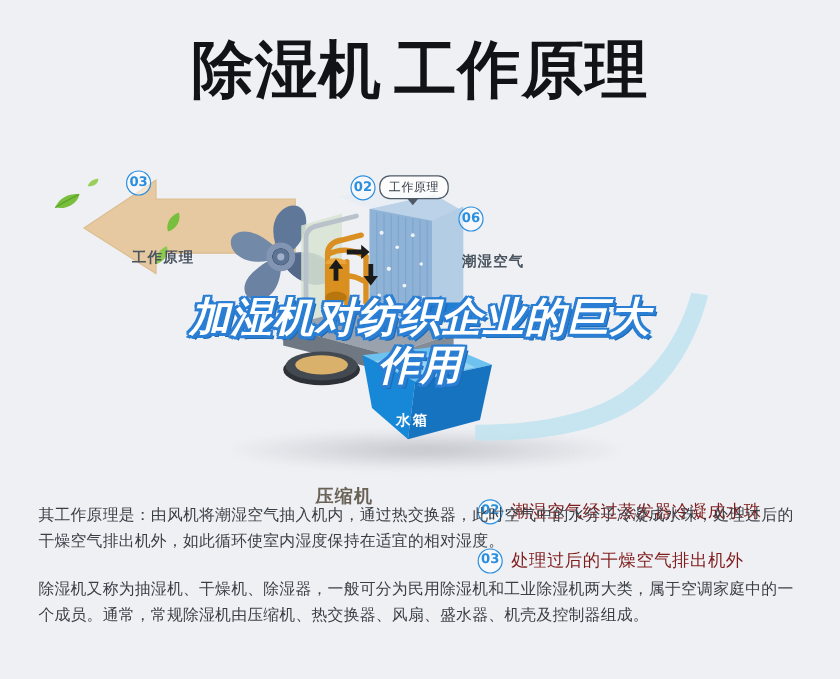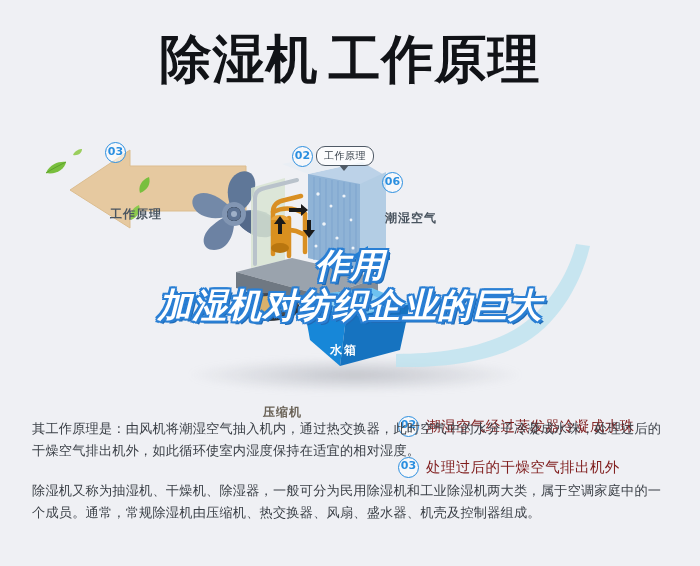--- a/index.html
+++ b/index.html
@@ -76,21 +76,21 @@
   .fan{position:absolute;left:180px;top:48px;width:108px;height:92px;}
   .exch{position:absolute;left:252px;top:40px;width:140px;height:130px;}
   .coilbox{position:absolute;left:245px;top:48px;width:90px;height:110px;}
   .base{position:absolute;left:232px;top:138px;width:150px;height:70px;}
   .tank{position:absolute;left:300px;top:168px;width:112px;height:82px;}
   .tanklbl{
     position:absolute;left:330px;top:222px;color:#ffffff;font-size:12px;
     font-weight:bold;letter-spacing:2px;
   }
   .complbl{
-    position:absolute;left:263px;top:284px;color:#6a6256;font-size:12px;
+    position:absolute;left:263px;top:284px;color:#6a6256;font-size:15px;
     font-weight:bold;letter-spacing:1px;
   }
 
   
   .legend{position:absolute;left:398px;top:296px;width:280px;}
   .legend .row{
     display:flex;align-items:center;margin-bottom:20px;
   }
   .legend .num{
     width:19px;height:19px;border-radius:50%;
@@ -277,22 +277,22 @@
         <div class="txt">潮湿空气经过蒸发器冷凝成水珠</div>
       </div>
       <div class="row">
         <div class="num">03</div>
         <div class="txt">处理过后的干燥空气排出机外</div>
       </div>
     </div>
   </div>
 
   <div class="overlay">
+    <div class="ln">加湿机对纺织企业的巨大</div>
     <div class="ln">作用</div>
-    <div class="ln">加湿机对纺织企业的巨大</div>
   </div>
 
   <div class="copy">
     <p>其工作原理是：由风机将潮湿空气抽入机内，通过热交换器，此时空气中的水分子冷凝成水珠，处理过后的干燥空气排出机外，如此循环使室内湿度保持在适宜的相对湿度。</p>
     <p>除湿机又称为抽湿机、干燥机、除湿器，一般可分为民用除湿机和工业除湿机两大类，属于空调家庭中的一个成员。通常，常规除湿机由压缩机、热交换器、风扇、盛水器、机壳及控制器组成。</p>
   </div>
 
 </div>
 
 </body></html>

